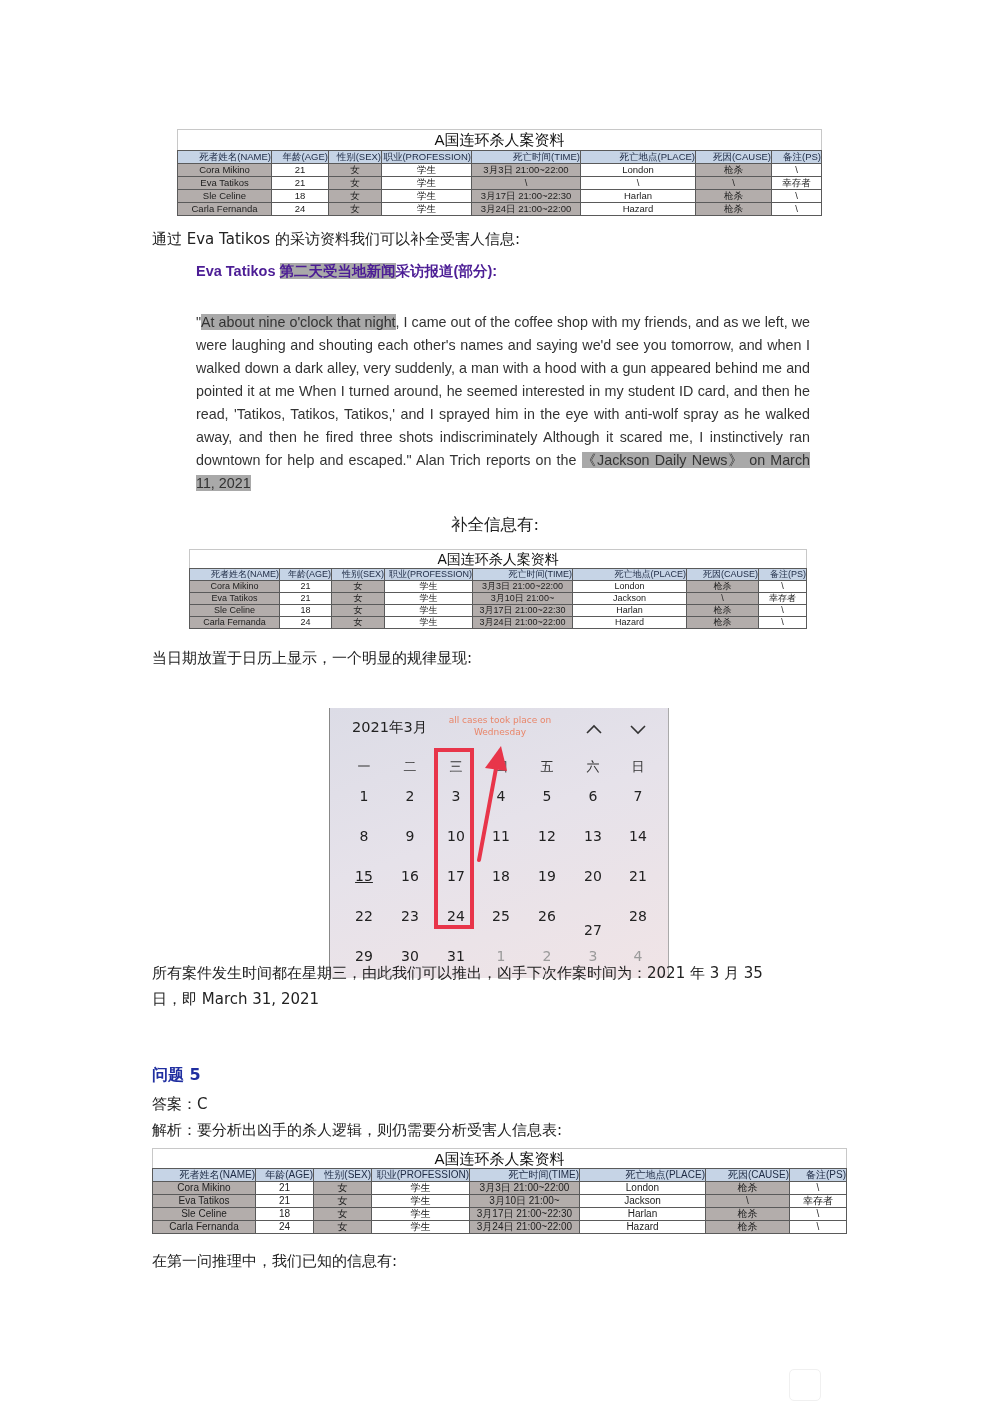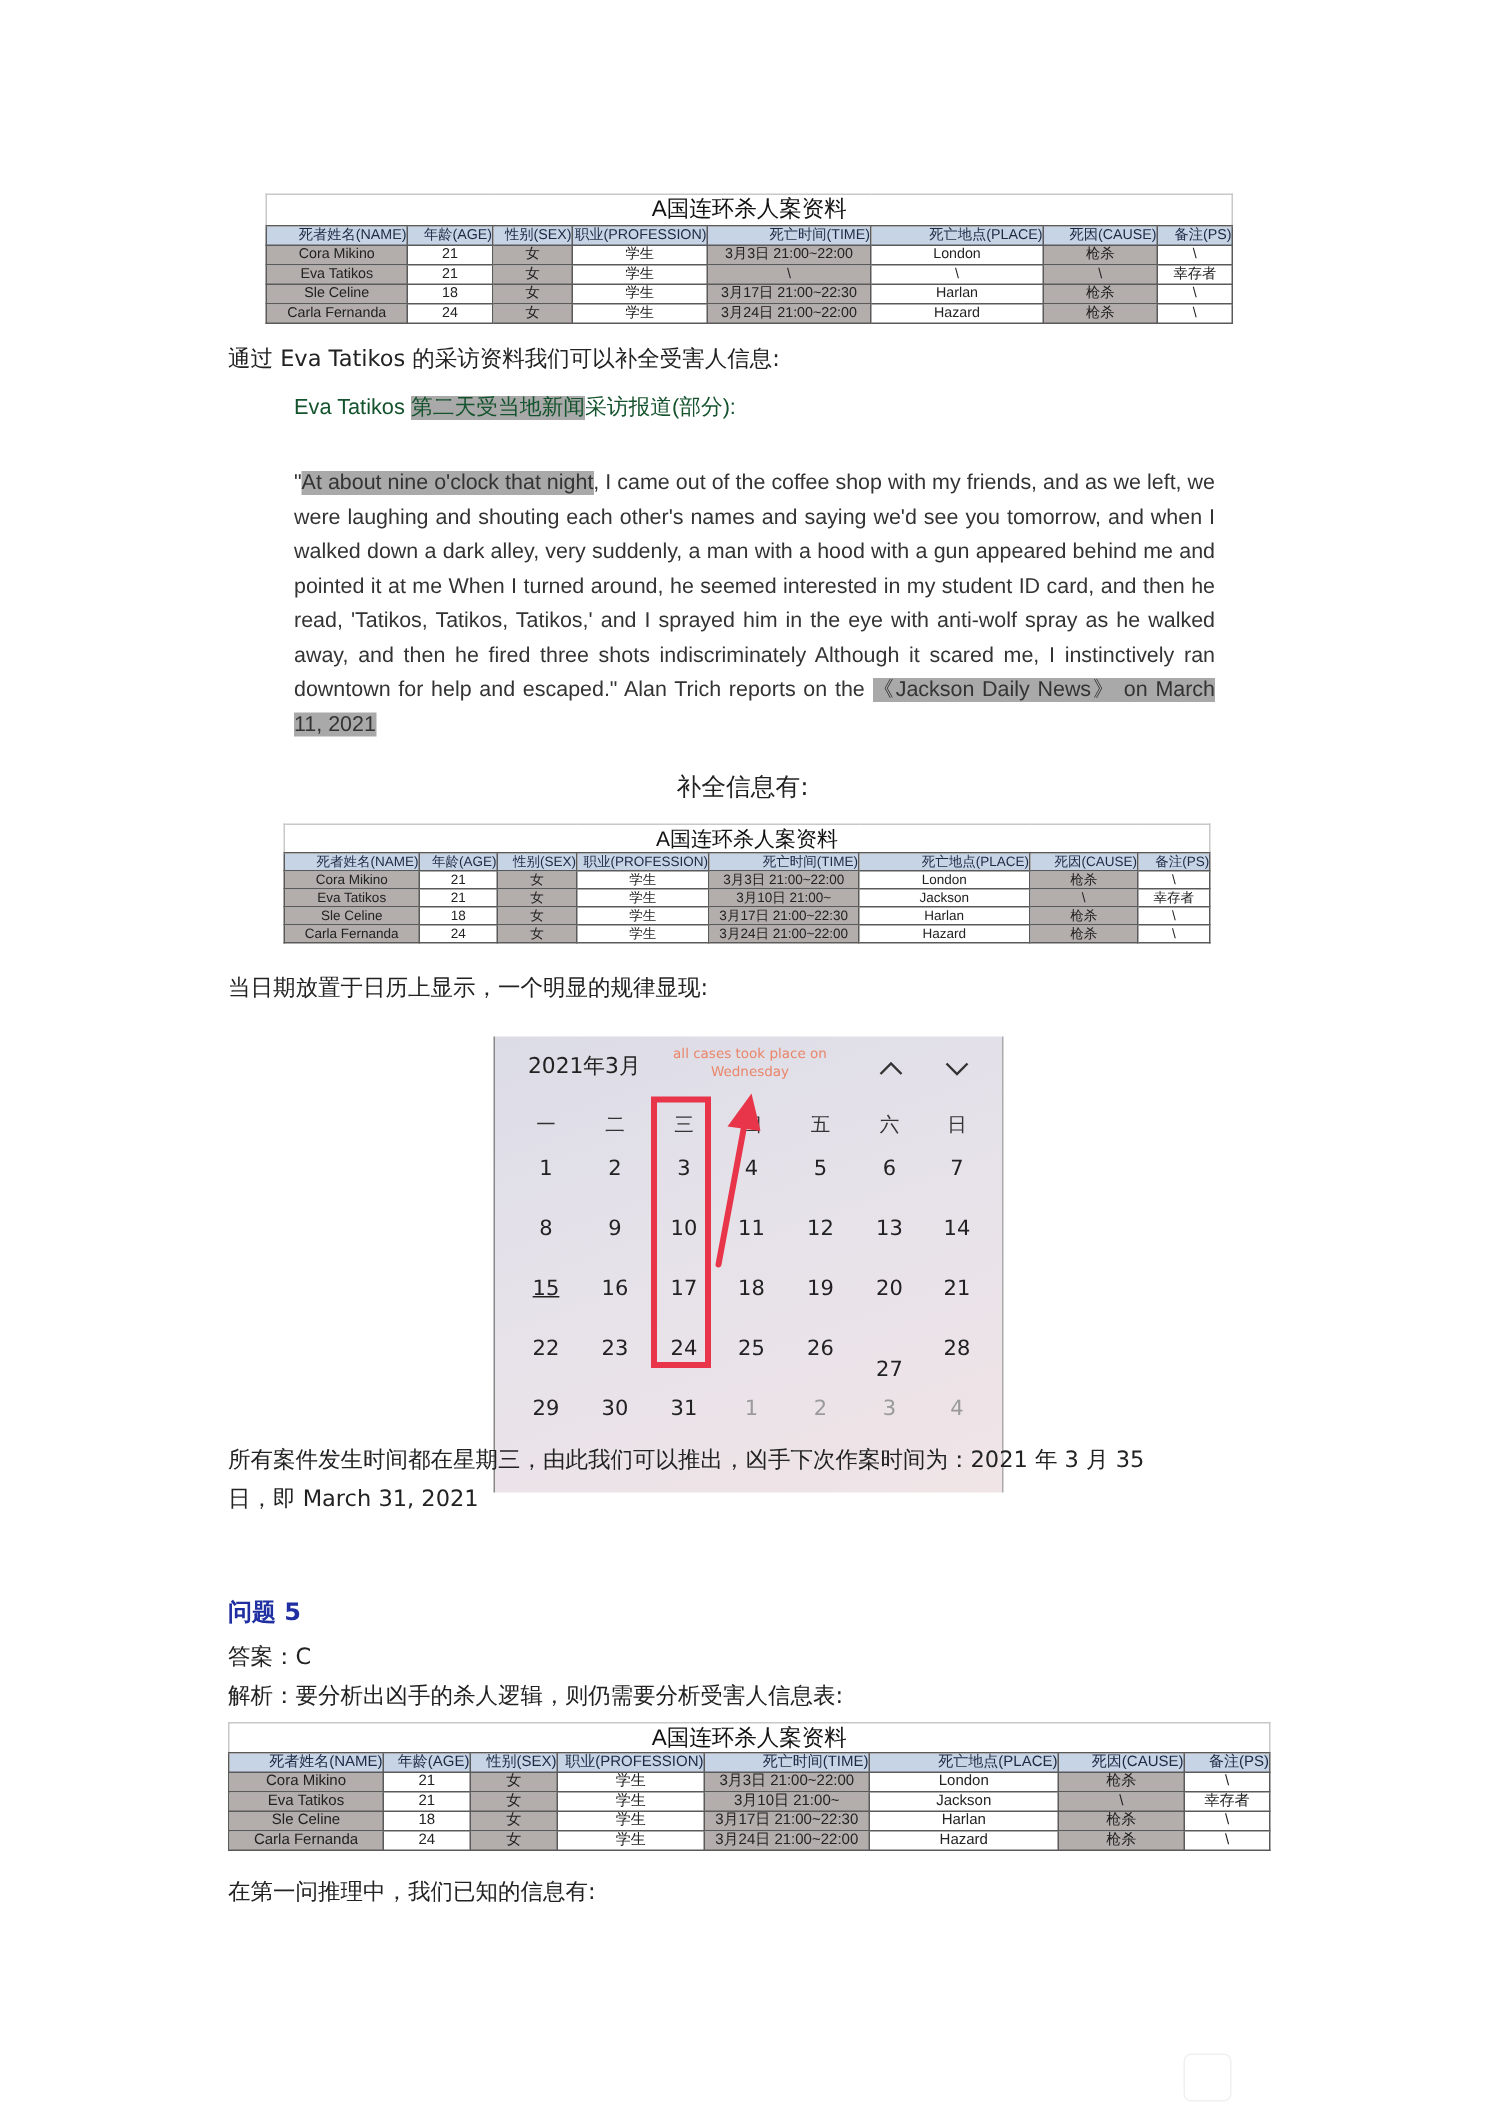--- a/index.html
+++ b/index.html
@@ -30,26 +30,26 @@
   .t3 { left:152px; top:1148px; width:694px; }
   .t3 .title-row td { height:19px; font-size:15px; }
   .t3 .hdr th { height:12px; font-size:10px; line-height:12px; }
   .t3 td { height:12px; font-size:10px; line-height:12px; }
 
   
   .para { font-size:15px; line-height:26px; color:#222; }
   .report { left:196px; top:311px; width:614px; font-size:14.3px; line-height:23px;
             color:#333; text-align:justify; font-family:"Liberation Sans","DejaVu Sans",sans-serif; }
   .hl { background:#a9a9a9; }
-  .subhead { left:196px; top:262px; font-size:14.5px; color:#14532d; font-family:"Liberation Sans","DejaVu Sans",sans-serif; }
+  .subhead { left:196px; top:262px; font-size:14.5px; color:#4c1d95; font-family:"Liberation Sans","DejaVu Sans",sans-serif;font-weight:bold; }
   .center-head { left:0; width:990px; text-align:center; top:514px; font-size:16.5px; color:#222; }
   .qtitle { left:152px; top:1065px; font-size:16px; font-weight:bold; color:#1f2ea0; }
 
   
-  .calendar { left:329px; top:691px; width:340px; height:304px;
+  .calendar { left:329px; top:708px; width:340px; height:270px;
               background:linear-gradient(160deg,#dcdce6 0%,#e6e2ea 45%,#f0e4e6 100%);
               border-left:1px solid #888; border-right:1px solid #aaa; box-sizing:border-box; }
   .cal-month { position:absolute; left:22px; top:10px; font-size:14.5px; color:#222; }
   .cal-note { position:absolute; left:105px; top:6px; width:130px; text-align:center;
               font-size:9px; line-height:12px; color:#e9866a; }
   .cal-nav { position:absolute; top:6px; width:30px; height:30px; cursor:pointer; }
   .cal-grid { position:absolute; left:0; top:44px; width:340px; }
   .cal-cell { position:absolute; width:46px; text-align:center; font-size:14px; color:#222; }
   .cal-cell.wd { font-size:13px; color:#333; }
   .cal-cell.muted { color:#9a9a9a; }

